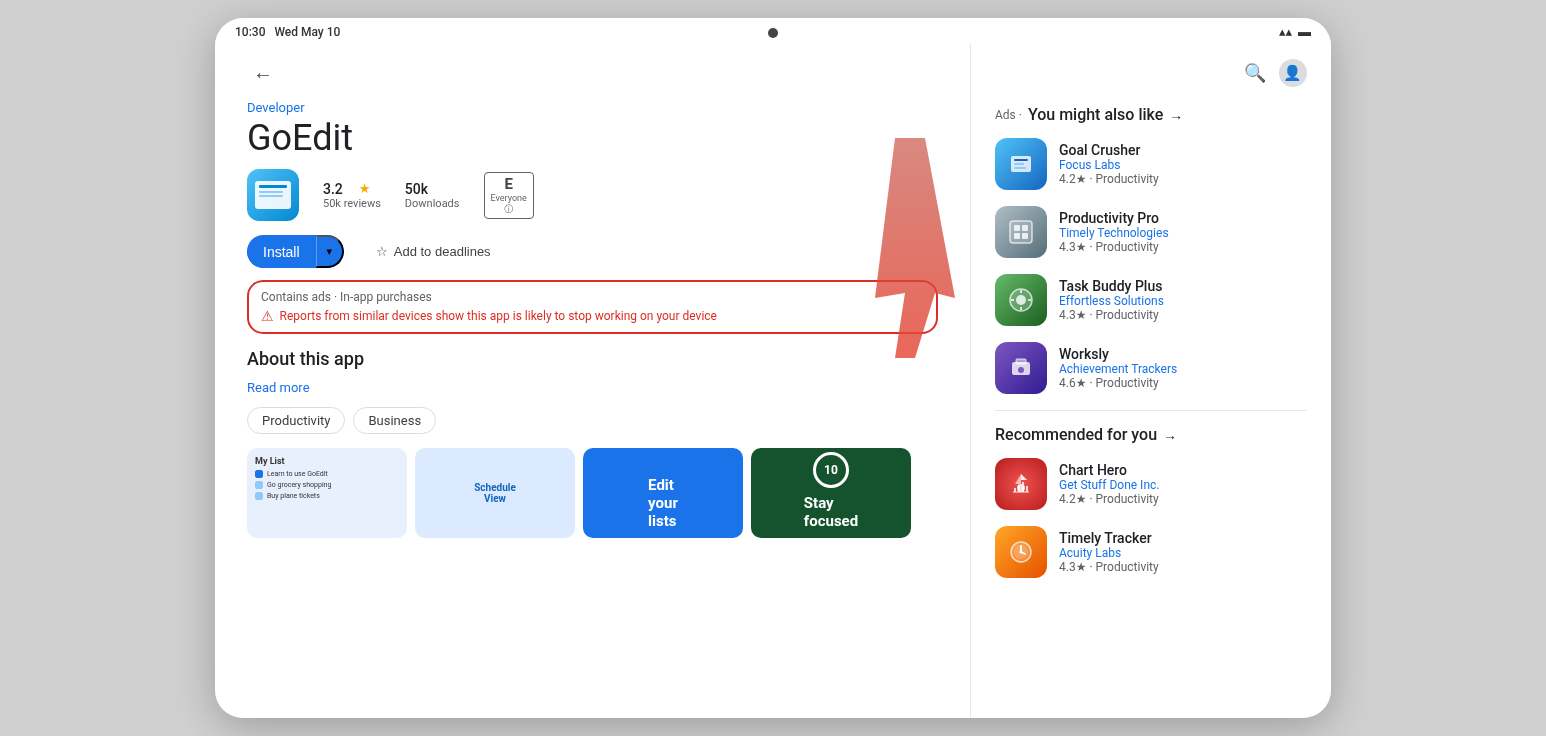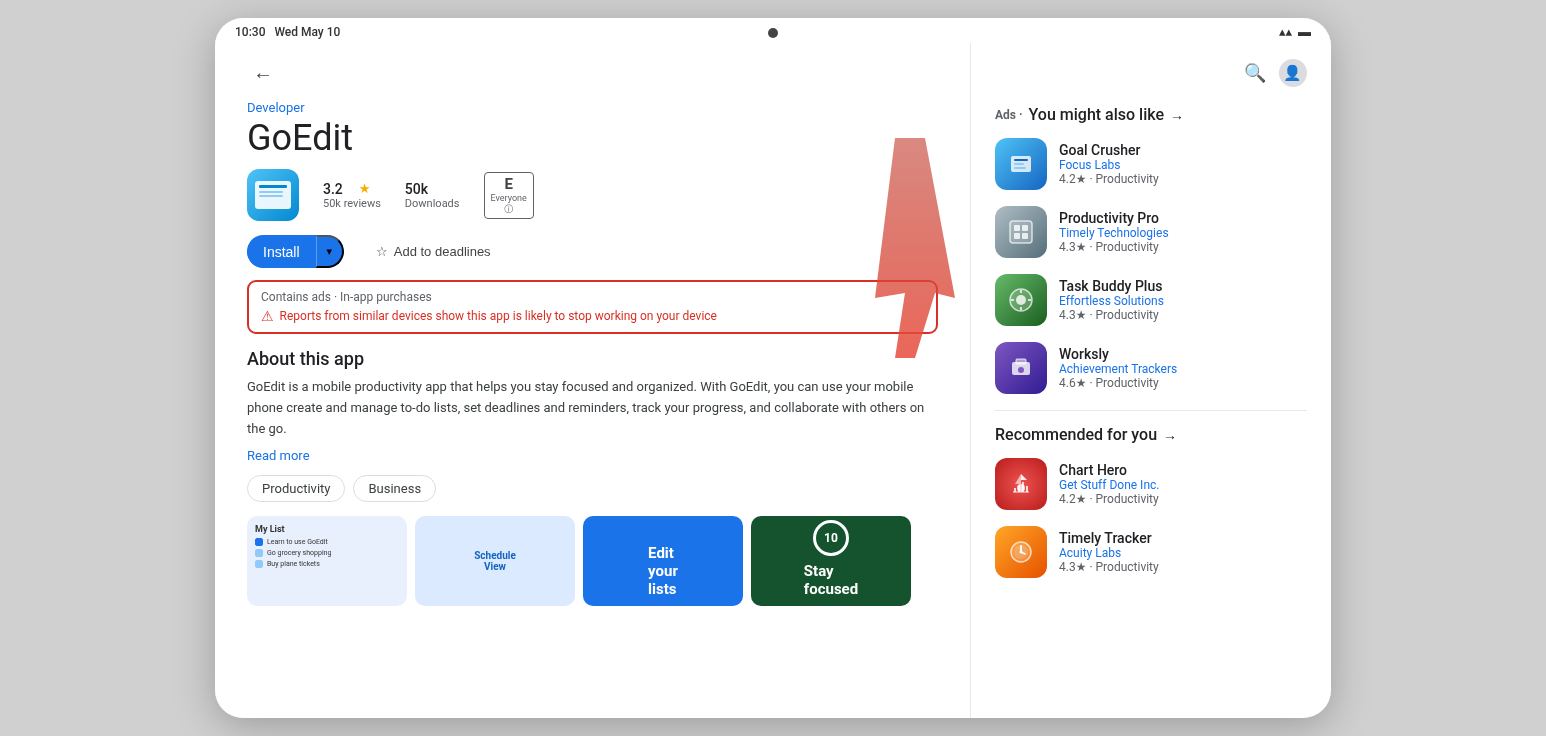--- a/index.html
+++ b/index.html
@@ -218,21 +218,21 @@
       border: none;
       background: none;
       color: #444;
       font-size: 13px;
       cursor: pointer;
       padding: 6px 8px;
     }
 
     .warning-box {
       border: 2px solid #d93025;
-      border-radius: 9px;
+      border-radius: 16px;
       padding: 8px 12px;
       margin-bottom: 14px;
     }
 
     .warning-top {
       font-size: 12px;
       color: #5f6368;
       margin-bottom: 4px;
     }
 
@@ -413,21 +413,21 @@
       color: #202124;
       margin-bottom: 14px;
       display: flex;
       align-items: center;
       gap: 6px;
     }
 
     .section-ads-label {
       font-size: 12px;
       color: #5f6368;
-      font-weight: 700;
+      font-weight: 400;
     }
 
     .app-list-item {
       display: flex;
       gap: 12px;
       align-items: center;
       margin-bottom: 16px;
     }
 
     .app-thumb {
@@ -563,21 +563,20 @@
       <div class="warning-box">
         <div class="warning-top">Contains ads · In-app purchases</div>
         <div class="warning-line">
           <span class="warn-icon">⚠</span>
           <span>Reports from similar devices show this app is likely to stop working on your device</span>
         </div>
       </div>
 
       
       <div class="about-title">About this app</div>
-      <div class="about-text">GoEdit is a mobile productivity app that helps you stay focused and organized. With GoEdit, you can use your mobile phone create and manage to-do lists, set deadlines and reminders, track your progress, and collaborate with others on the go.</div>
       <a class="read-more">Read more</a>
 
       
       <div class="tag-row">
         <div class="tag">Productivity</div>
         <div class="tag">Business</div>
       </div>
 
       
       <div class="screenshots-row">

